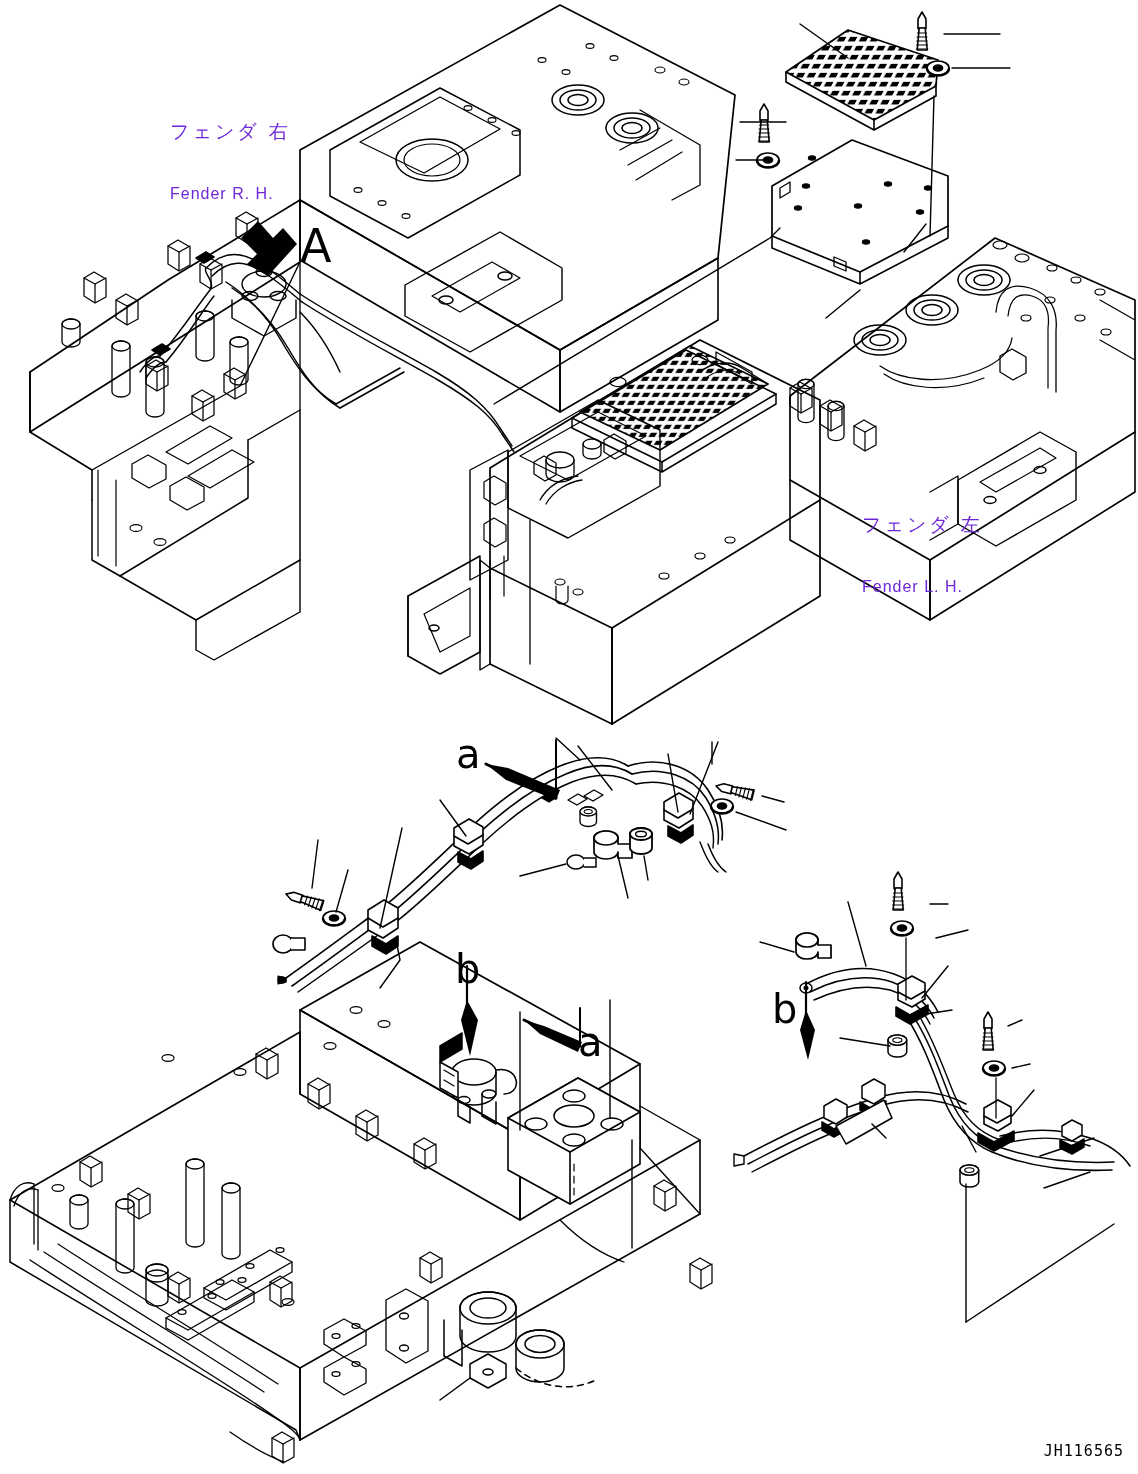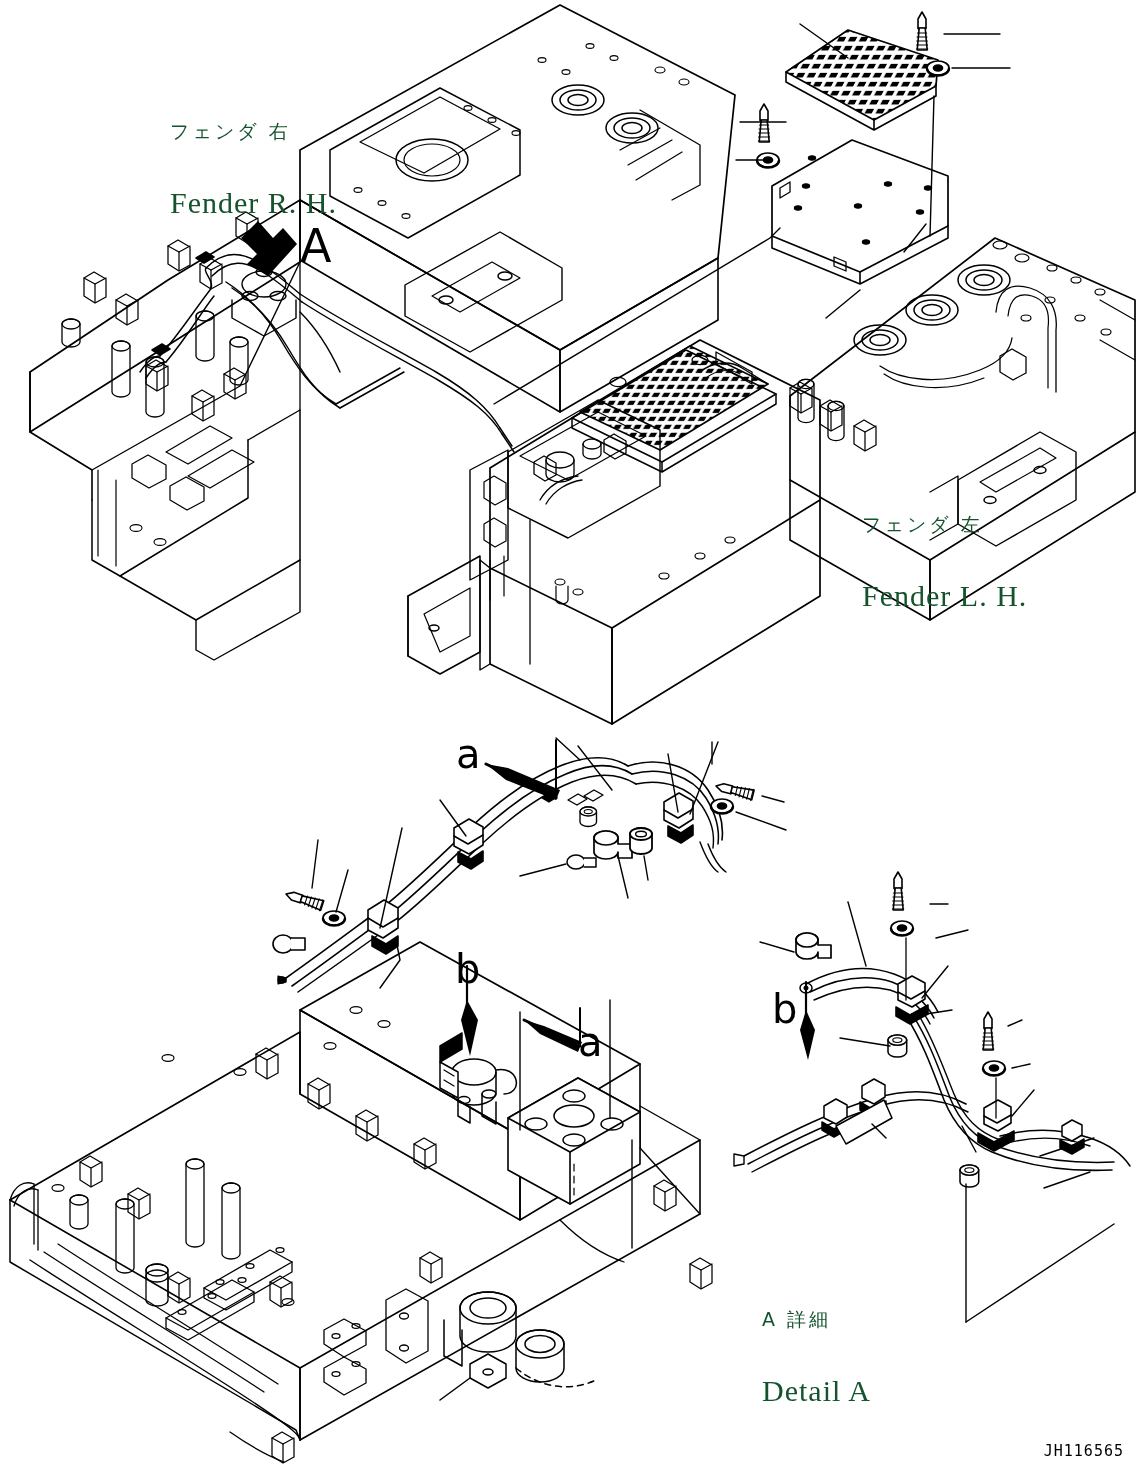--- a/index.html
+++ b/index.html
@@ -4,23 +4,23 @@
 <title>Parts Diagram</title>
 <style>
   html,body{margin:0;padding:0;background:#ffffff;}
   body{
     width:1138px;height:1474px;
     font-family:"DejaVu Sans Mono","Liberation Mono",monospace;
     color:#000;overflow:hidden;position:relative;
   }
   #sheet{position:relative;width:1138px;height:1474px;background:#fff;}
   #art{position:absolute;inset:0;width:1138px;height:1474px;}
-  .lbl{position:absolute;white-space:pre;color:#14532d;line-height:1.28;}
+  .lbl{position:absolute;white-space:pre;color:#6d28d9;line-height:1.28;}
   .lbl .jp{font-family:"DejaVu Sans","Liberation Sans",sans-serif;letter-spacing:3px;font-size:19px;}
-  .lbl .en{font-family:Liberation Serif, serif;font-size:30px;letter-spacing:1px;}
+  .lbl .en{font-family:Liberation Sans, sans-serif;font-size:16px;letter-spacing:1px;}
   .callout{position:absolute;font-family:"DejaVu Sans","Liberation Sans",sans-serif;font-weight:400;color:#000;}
   #label-fender-rh{left:170px;top:78px;}
   #label-fender-lh{left:862px;top:471px;}
   #label-detail-a{left:762px;top:1266px;}
   #label-drawing-no{position:absolute;right:14px;bottom:14px;font-family:"DejaVu Sans Mono","Liberation Mono",monospace;font-size:15px;letter-spacing:1px;margin-top:15px;}
   #callout-a-main{left:300px;top:219px;font-size:46px;}
   #callout-a-upper{left:456px;top:731px;font-size:40px;}
   #callout-a-lower{left:578px;top:1019px;font-size:40px;}
   #callout-b-left{left:455px;top:946px;font-size:40px;}
   #callout-b-right{left:772px;top:986px;font-size:40px;}
@@ -769,24 +769,20 @@
   <div class="lbl" id="label-fender-rh">
     <div class="jp">フェンダ 右</div>
     <div class="en">Fender R. H.</div>
   </div>
 
   <div class="lbl" id="label-fender-lh">
     <div class="jp">フェンダ 左</div>
     <div class="en">Fender L. H.</div>
   </div>
 
-  <div class="lbl" id="label-detail-a">
-    <div class="jp">A 詳細</div>
-    <div class="en">Detail A</div>
-  </div>
 
   <div class="callout" id="callout-a-main">A</div>
   <div class="callout" id="callout-a-upper">a</div>
   <div class="callout" id="callout-a-lower">a</div>
   <div class="callout" id="callout-b-left">b</div>
   <div class="callout" id="callout-b-right">b</div>
 
   <div id="label-drawing-no">JH116565</div>
 
 </div>

